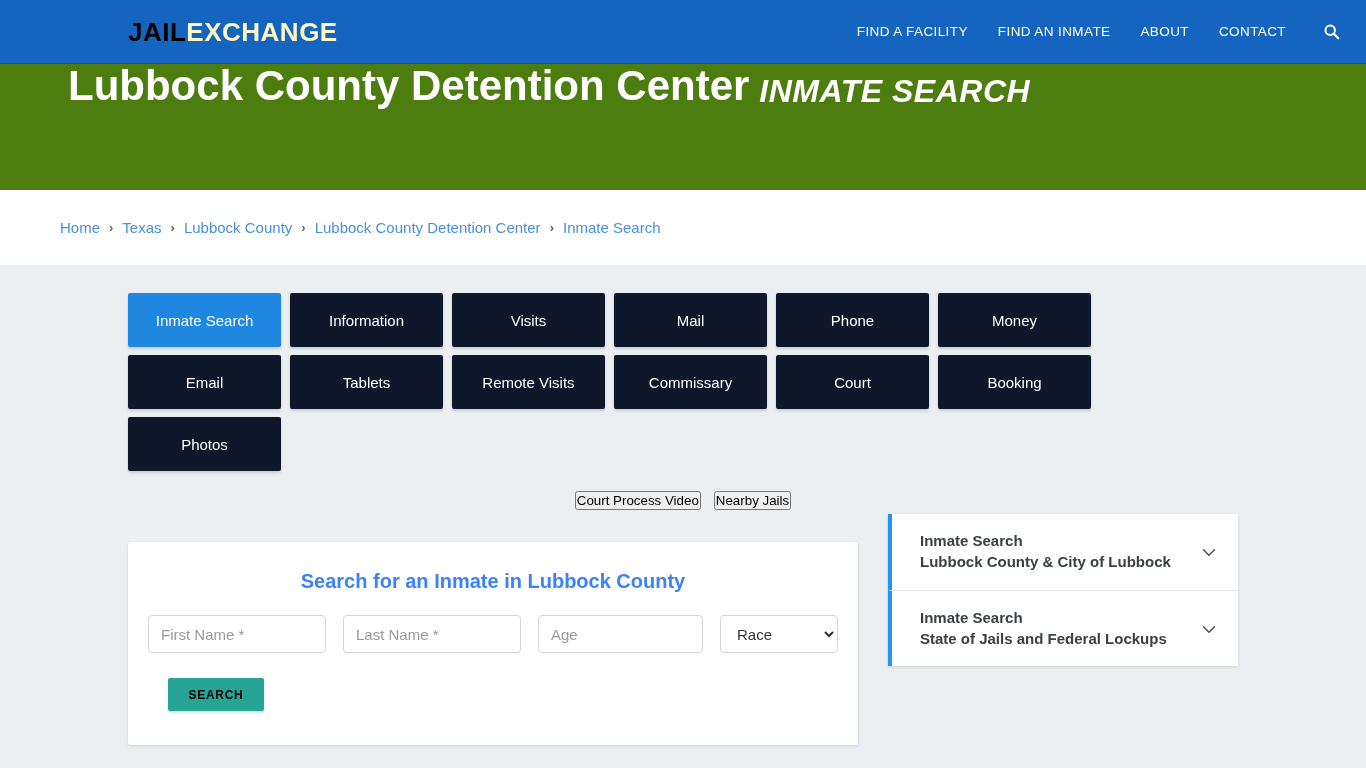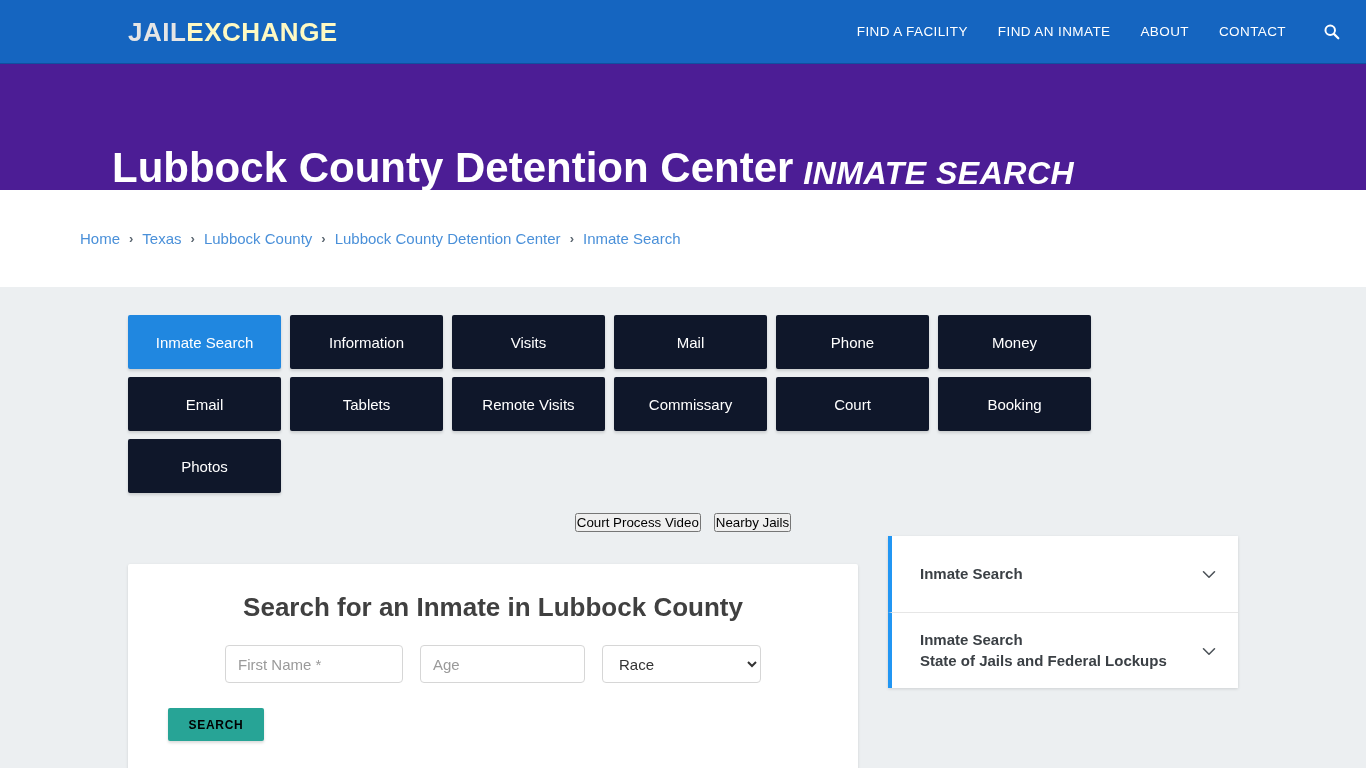--- a/index.html
+++ b/index.html
@@ -25,21 +25,21 @@
     padding: 0 24px 0 128px;
     border-bottom: 1px solid #0f4fa0;
   }
   .logo {
     font-size: 26px;
     font-weight: bold;
     letter-spacing: 0.5px;
     line-height: 1;
     white-space: nowrap;
   }
-  .logo .jail  { color: #e5e5e5; }
+  .logo .jail  { color: #000000; }
   .logo .exch  { color: #fef9c3; }
 
   .nav {
     margin-left: auto;
     display: flex;
     align-items: center;
     gap: 30px;
   }
   .nav a {
     color: #ffffff;
@@ -55,24 +55,24 @@
     justify-content: center;
     width: 22px;
     height: 22px;
     margin-left: 4px;
     cursor: pointer;
   }
 
   
   .hero {
     height: 126px;
-    background: #4c1d95;
-    display: flex;
-    align-items: flex-end;
-    padding-left: 112px;
+    background: #4d7c0f;
+    display: flex;
+    align-items: flex-start;
+    padding-left: 68px;
   }
   .hero h1 {
     color: #ffffff;
     font-size: 42px;
     font-weight: bold;
     line-height: 1.05;
     white-space: nowrap;
   }
   .hero h1 .sub {
     font-size: 32px;
@@ -80,24 +80,24 @@
     font-weight: bold;
     letter-spacing: 0.5px;
     margin-left: 10px;
     position: relative;
     top: 2px;
   }
 
   
   .breadcrumb-band {
     background: #ffffff;
-    height: 97px;
-    display: flex;
-    align-items: center;
-    padding-left: 80px;
+    height: 75px;
+    display: flex;
+    align-items: center;
+    padding-left: 60px;
   }
   .breadcrumb {
     display: flex;
     align-items: center;
     font-size: 15px;
   }
   .breadcrumb a {
     color: #4a90d9;
     text-decoration: none;
     white-space: nowrap;
@@ -168,23 +168,23 @@
   .card {
     background: #ffffff;
     box-shadow: 0 1px 3px rgba(0,0,0,0.13);
     border-radius: 2px;
   }
   .search-card {
     padding: 28px 20px 34px 20px;
   }
   .search-card h2 {
     text-align: center;
-    font-size: 26px;
-    font-weight: bold;
-    color: #404040;
+    font-size: 20px;
+    font-weight: bold;
+    color: #3b82f6;
     margin-bottom: 22px;
   }
   .form-row {
     display: flex;
     gap: 17px;
     justify-content: center;
   }
   .field {
     height: 38px;
     border: 1px solid #d6d6d6;
@@ -316,36 +316,38 @@
       <button class="tab">Nearby Jails</button>
     </div>
 
     <div class="cols">
 
       <div class="col-main">
         <div class="card search-card">
           <h2>Search for an Inmate in Lubbock County</h2>
           <div class="form-row">
             <input class="field f-first" type="text" placeholder="First Name *" style="">
+            <input class="field f-last" type="text" placeholder="Last Name *" style="">
             <input class="field f-age" type="text" placeholder="Age" style="">
             <select class="field f-race">
               <option>Race</option>
             </select>
           </div>
           <button class="search-submit">SEARCH</button>
         </div>
         <div class="card card-next"></div>
       </div>
 
       <div class="col-side">
         <div class="accordion">
 
           <div class="acc-item">
             <div class="acc-text">
               <div class="acc-l1">Inmate Search</div>
+              <div class="acc-l2">Lubbock County &amp; City of Lubbock</div>
             </div>
             <span class="chev">
               <svg width="22" height="22" viewBox="0 0 24 24" fill="none" aria-hidden="true">
                 <polyline points="6,9.5 12,15.5 18,9.5" stroke="#4c5258" stroke-width="1.7" fill="none" stroke-linecap="round" stroke-linejoin="round"></polyline>
               </svg>
             </span>
           </div>
 
           <div class="acc-item">
             <div class="acc-text">

